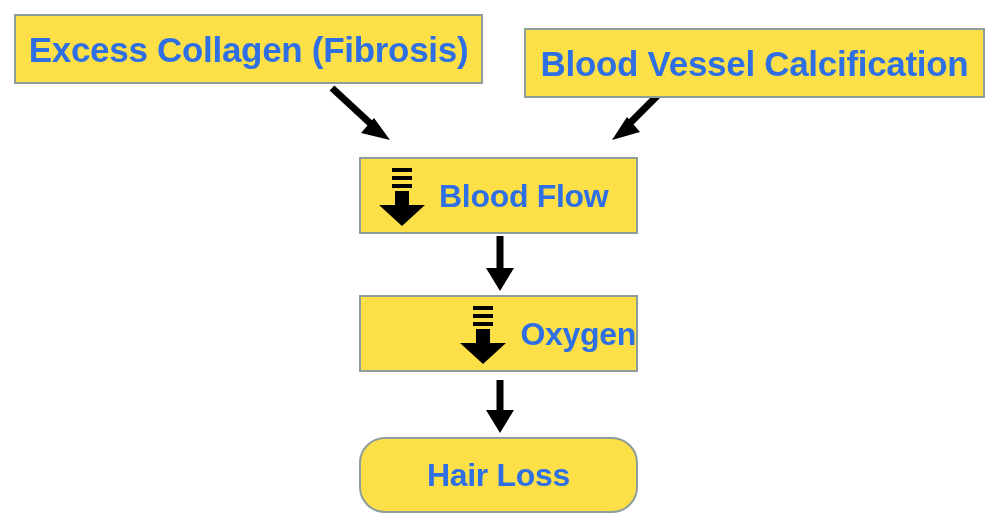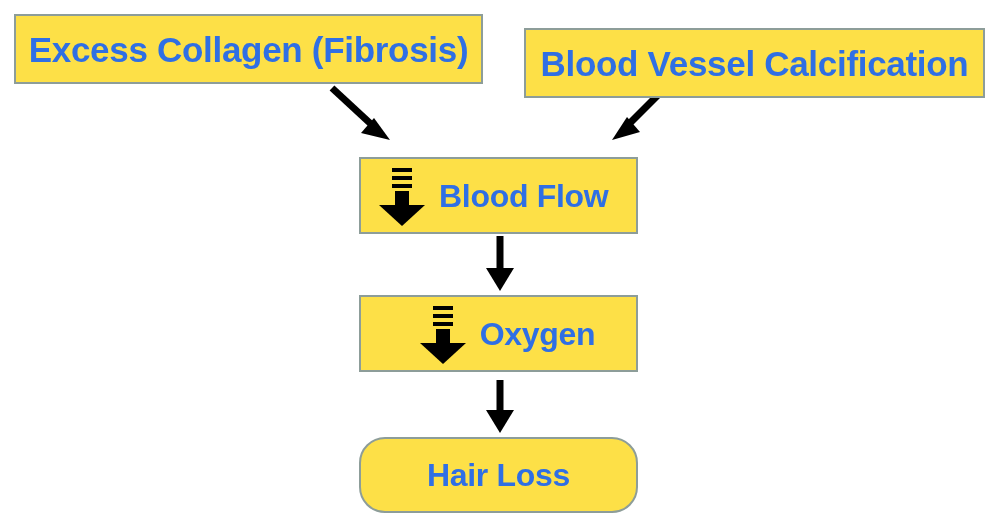--- a/index.html
+++ b/index.html
@@ -54,21 +54,21 @@
   
   #node-bloodflow {
     left: 359px; top: 151px;
     width: 279px; height: 77px;
     justify-content: flex-start;
     margin-top: 6px;
   }
   #node-oxygen {
     left: 359px; top: 295px;
     width: 279px; height: 77px;
-    justify-content: center;
+    justify-content: flex-end;
   }
   #node-hairloss {
     left: 359px; top: 437px;
     width: 279px; height: 76px;
     justify-content: center;
     border-radius: 26px;
   }
   #node-bloodflow .node-label,
   #node-oxygen .node-label { font-size: 32px; }
   #node-hairloss .node-label { font-size: 32px; }

